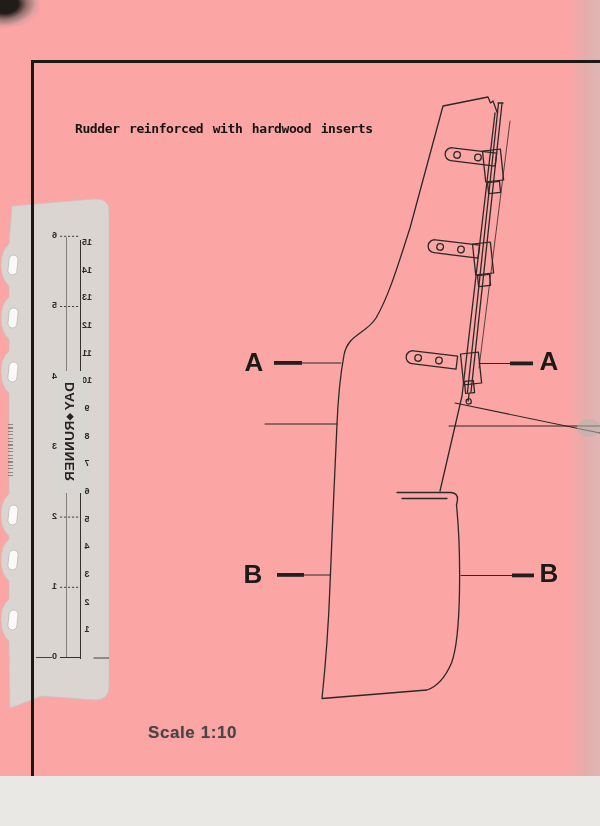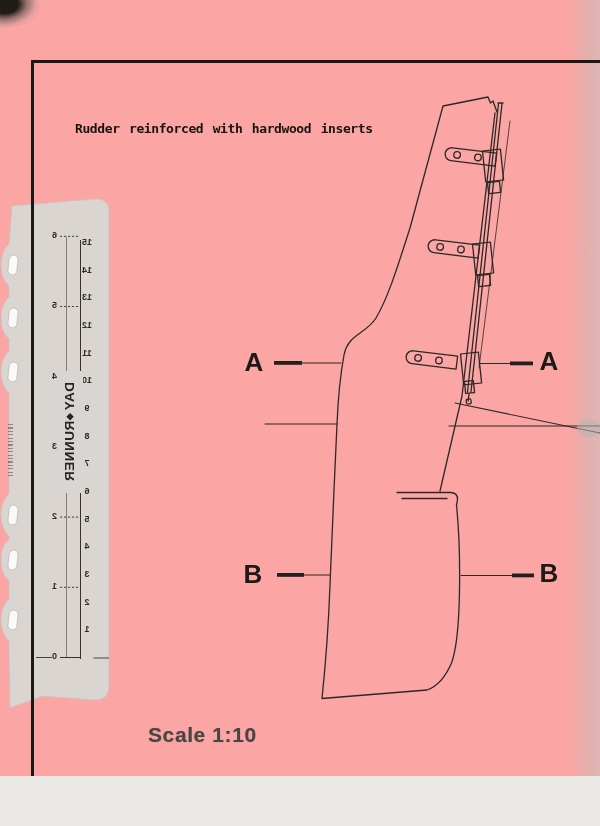--- a/index.html
+++ b/index.html
@@ -24,21 +24,21 @@
   .border-left{position:absolute;left:31px;top:60px;width:3px;height:732px;background:#1b1916;}
   
   svg.art{position:absolute;left:0;top:0;}
   
   .annot{position:absolute;left:75px;color:#161411;
     font-family:"DejaVu Sans Mono",monospace;font-size:13px;font-weight:bold;
     letter-spacing:-.4px;word-spacing:2px;white-space:nowrap;}
   .marker-letter{position:absolute;width:30px;text-align:center;color:#1c1a17;
     font-size:26px;font-weight:bold;line-height:26px;}
   .scale-label{position:absolute;left:148px;top:723px;color:#474645;
-    font-size:21px;font-weight:bold;letter-spacing:.6px;
+    font-size:17px;font-weight:bold;letter-spacing:.6px;
     text-shadow:0 0 1px rgba(70,70,70,.45);}
   
   .mirror{transform:scaleX(-1);}
   .rule-num{position:absolute;display:block;text-align:center;color:#2e2b27;
     font-size:9px;font-weight:bold;line-height:11px;font-family:"Liberation Sans",sans-serif;}
   .cm-num{left:80px;width:14px;}
   .in-num{left:47px;width:15px;}
   .brand{position:absolute;left:57px;top:371px;width:26px;height:122px;
     background:#d8d6d2;color:#262320;writing-mode:vertical-rl;text-align:center;
     font-size:13.5px;font-weight:bold;letter-spacing:.5px;line-height:26px;

